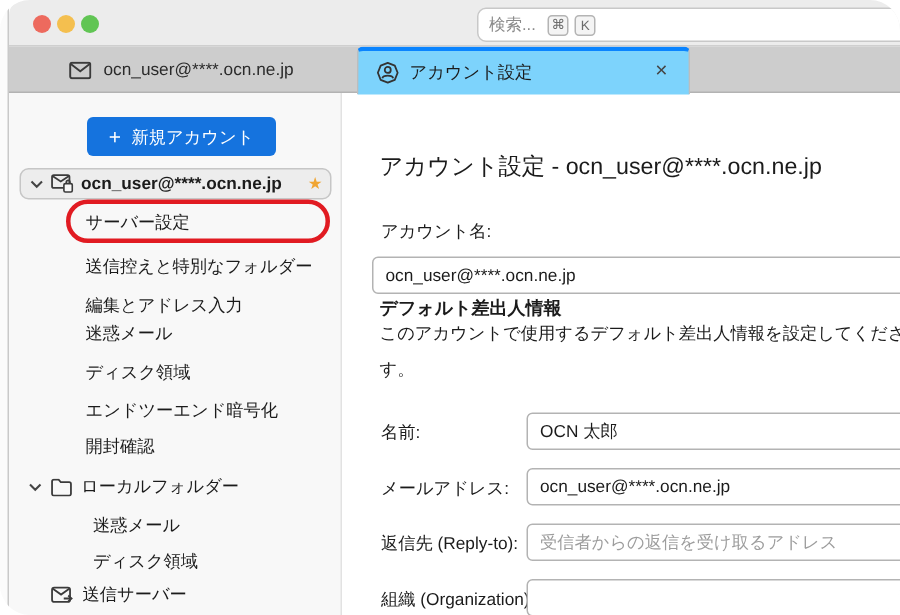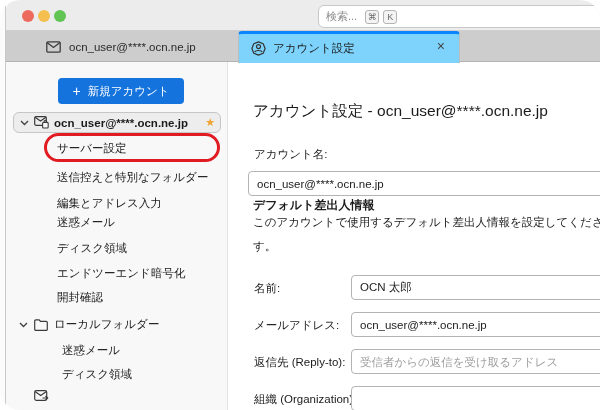--- a/index.html
+++ b/index.html
@@ -137,20 +137,21 @@
       </div>
       <div class="side-item" style="left:56px; top:281px">迷惑メール</div>
       <div class="side-item" style="left:56px; top:305px">ディスク領域</div>
 
       <div class="group-row" style="left:28px; top:327px">
         <svg class="ico" width="15" height="13" viewBox="0 0 15 13">
             <rect x="0.7" y="1.7" width="12" height="9.6" rx="1.5" fill="none" stroke="#3b3b3b" stroke-width="1.2"></rect>
             <path d="M1 2.4 L6.7 6.4 L12.4 2.4" fill="none" stroke="#3b3b3b" stroke-width="1.2"></path>
             <path d="M8.5 9 h5 m-2 -2 l2.2 2 l-2.2 2" fill="none" stroke="#3b3b3b" stroke-width="1.2"></path>
           </svg>
+        <span>送信サーバー</span>
       </div>
 
       <div id="red-annotation"></div>
     </div>
 
     <div id="main">
       <div id="page-title">アカウント設定 - ocn_user@****.ocn.ne.jp</div>
 
       <div id="acct-name-label">アカウント名:</div>
       <input id="acct-name-input" class="tb-input" type="text" value="ocn_user@****.ocn.ne.jp" style="">

